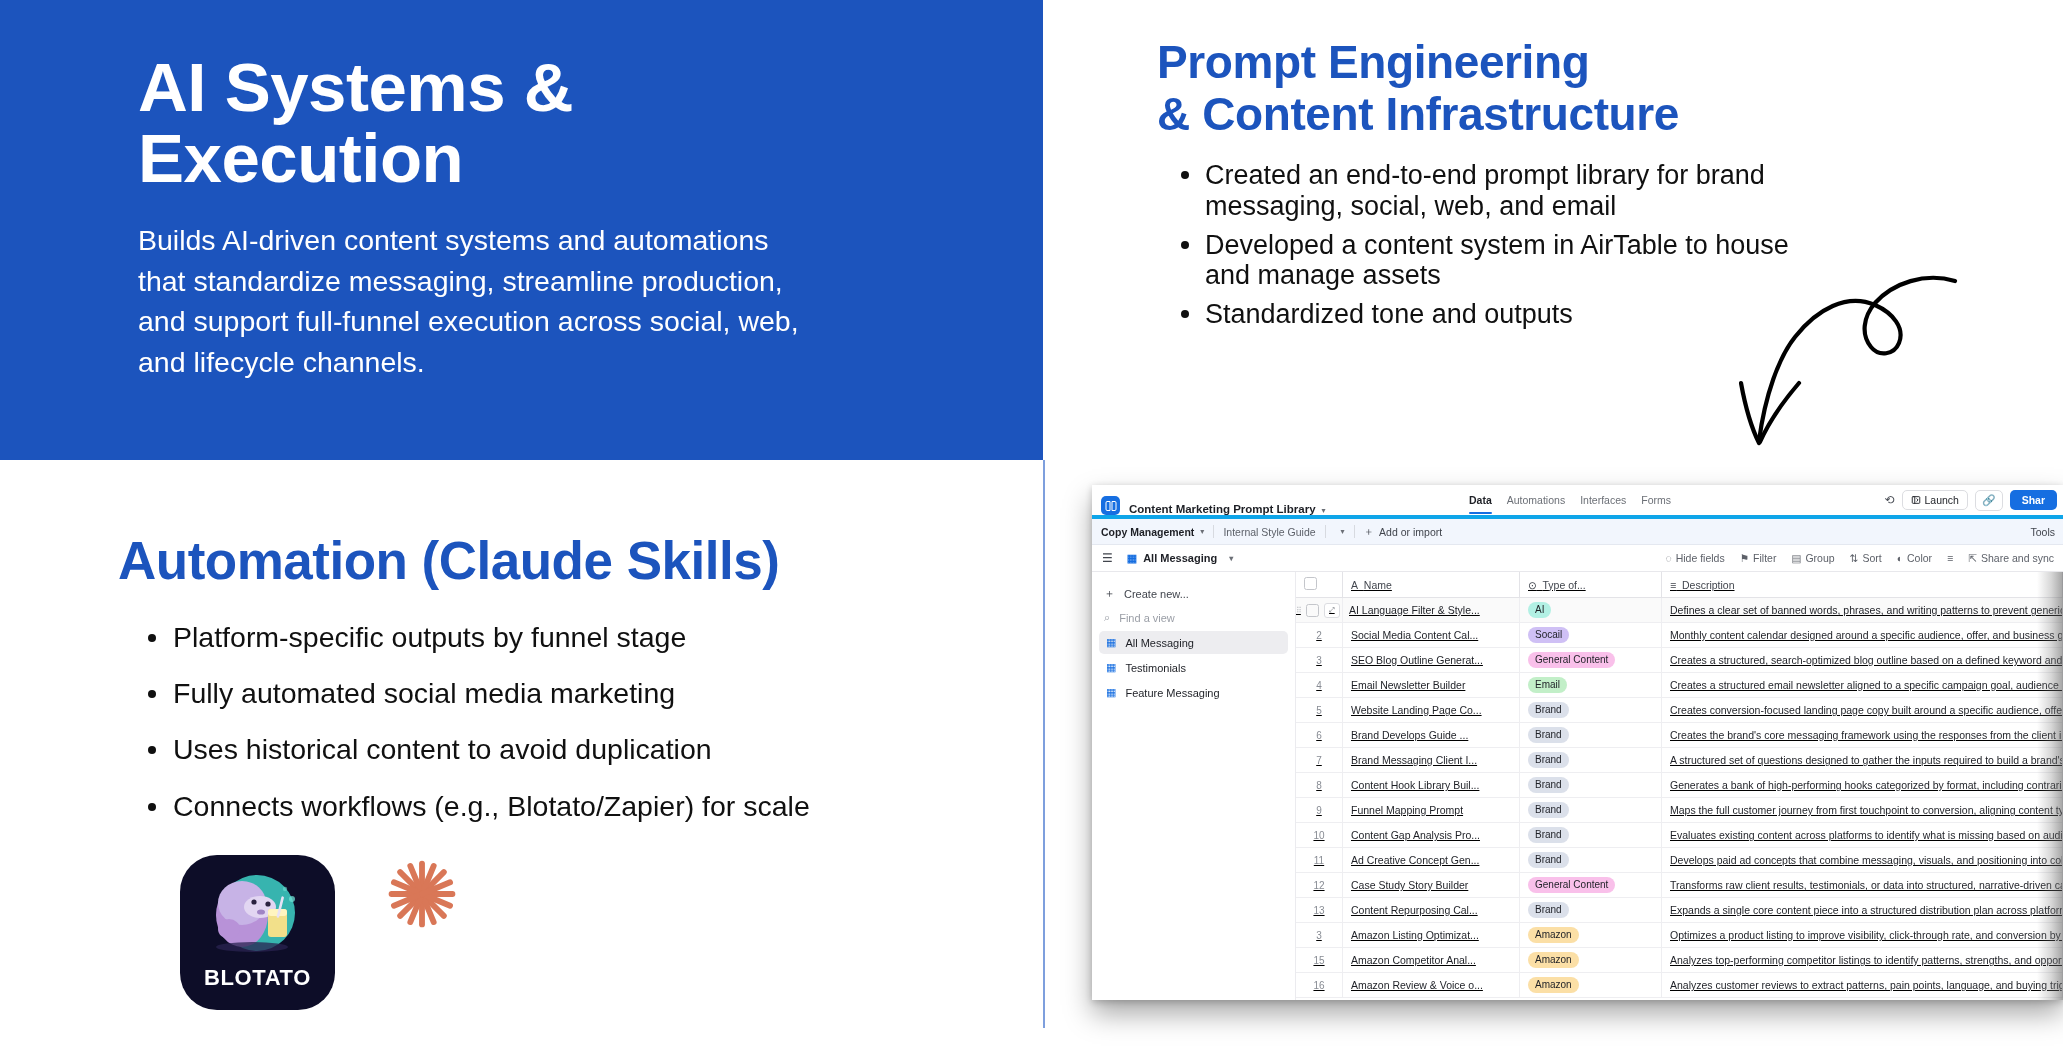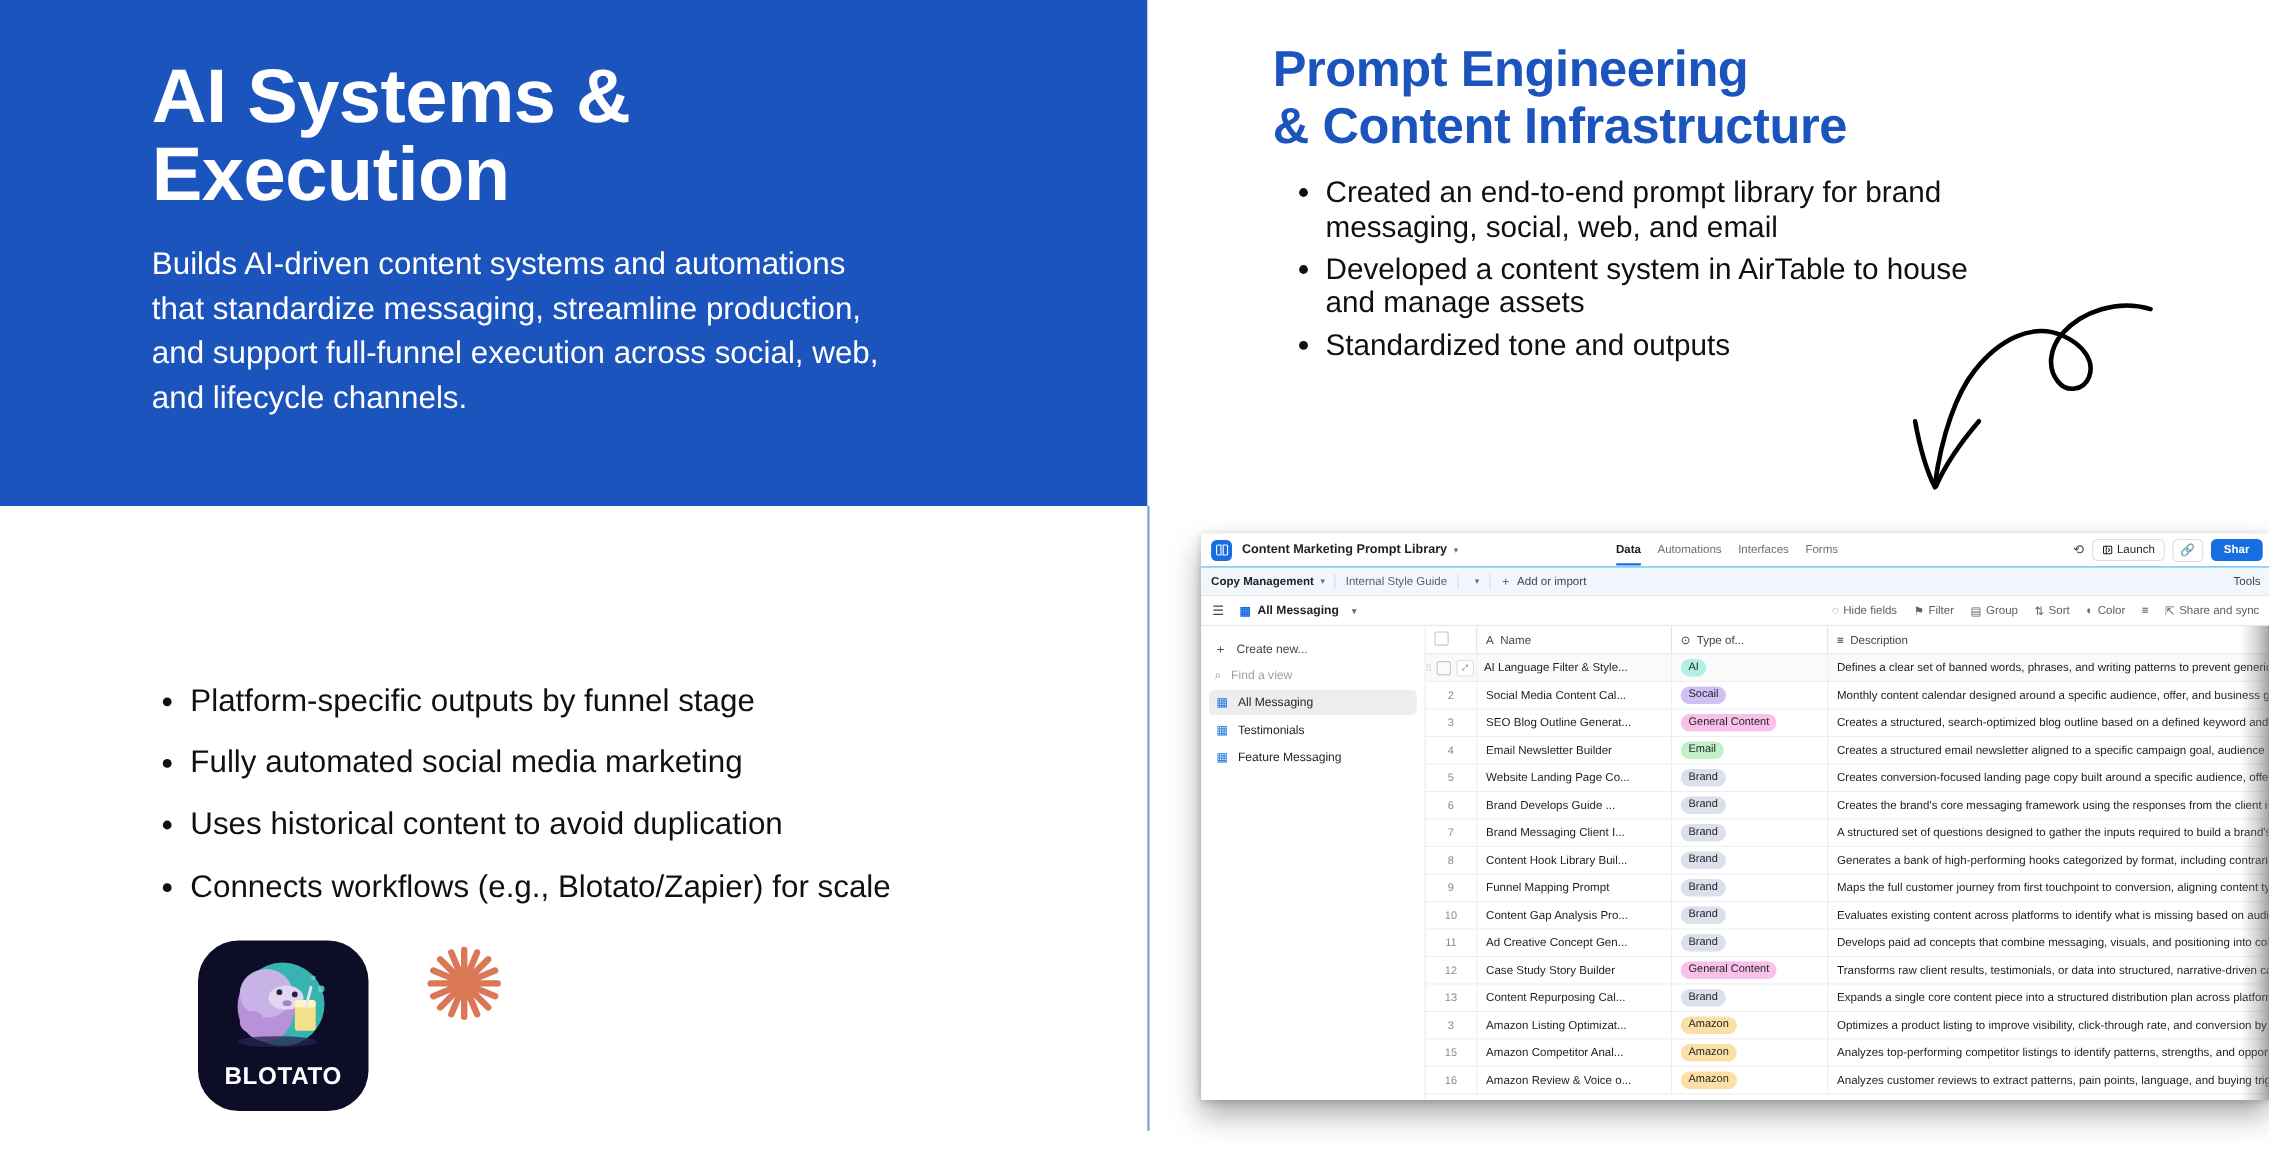--- a/index.html
+++ b/index.html
@@ -92,22 +92,22 @@
 
   .doodle{position:absolute;left:672px;top:255px;width:300px;height:200px;pointer-events:none;}
 
   
   .at-shot{
     position:absolute;left:49px;top:485px;width:971px;height:515px;
     background:#fff;overflow:hidden;
     box-shadow:0 14px 26px rgba(0,0,0,0.34), 0 2px 7px rgba(0,0,0,0.20);
   }
   .at-topbar{
-    height:30px;display:flex;align-items:center;padding:0 0 0 9px;
-    background:#fff;border-bottom:1px solid #0ea5e9;position:relative;
+    height:30px;display:flex;align-items:flex-end;padding:0 0 0 9px;
+    background:#fff;border-bottom:4px solid #0ea5e9;position:relative;
   }
   .at-appicon{
     width:19px;height:19px;border-radius:5px;background:#166ee1;
     display:flex;align-items:center;justify-content:center;flex:none;
   }
   .at-basename{
     font-size:11.5px;font-weight:700;color:#1d1f25;margin-left:9px;white-space:nowrap;
   }
   .at-chev{font-size:8px;color:#6b6f76;margin-left:6px;}
   .at-tabs{position:absolute;left:376px;top:0;height:30px;display:flex;align-items:center;gap:13px;}
@@ -158,21 +158,21 @@
   }
   .at-side-row.muted{color:#9a9ea6;}
   .at-side-item{
     display:flex;align-items:center;gap:9px;margin:2px 7px;padding:5px 7px;border-radius:5px;
     font-size:11px;color:#1d1f25;
   }
   .at-side-item.sel{background:#ededf0;}
   .at-side-icon{color:#166ee1;font-size:11px;}
 
   .at-grid{flex:1;overflow:hidden;position:relative;}
-  .at-table{width:100%;border-collapse:collapse;table-layout:fixed;}
+  .at-table{width:100%;border-collapse:collapse;table-layout:fixed;text-decoration:underline;}
   .at-table th{
     height:25px;background:#fff;border-bottom:1px solid #e3e3e7;border-right:1px solid #e3e3e7;
     font-size:10.5px;font-weight:500;color:#41454d;text-align:left;padding:0 8px;white-space:nowrap;
   }
   .at-table td{
     height:24px;border-bottom:1px solid #eeeef1;border-right:1px solid #eeeef1;
     font-size:10.5px;color:#1d1f25;padding:0 8px;white-space:nowrap;overflow:hidden;
   }
   .col-chk{width:30px;}
   .col-name{width:160px;}
@@ -216,20 +216,21 @@
       <p class="hero-sub">Builds AI-driven content systems and automations
 that standardize messaging, streamline production,
 and support full-funnel execution across social, web,
 and lifecycle channels.</p>
     </div>
   </div>
 
   <div class="divider-v"></div>
 
   <div class="left-lower">
+    <h2 class="sec-title">Automation (Claude Skills)</h2>
 
     <ul class="bullets">
       <li>Platform-specific outputs by funnel stage</li>
       <li>Fully automated social media marketing</li>
       <li>Uses historical content to avoid duplication</li>
       <li>Connects workflows (e.g., Blotato/Zapier) for scale</li>
     </ul>
 
     <div class="logo-row">
 

